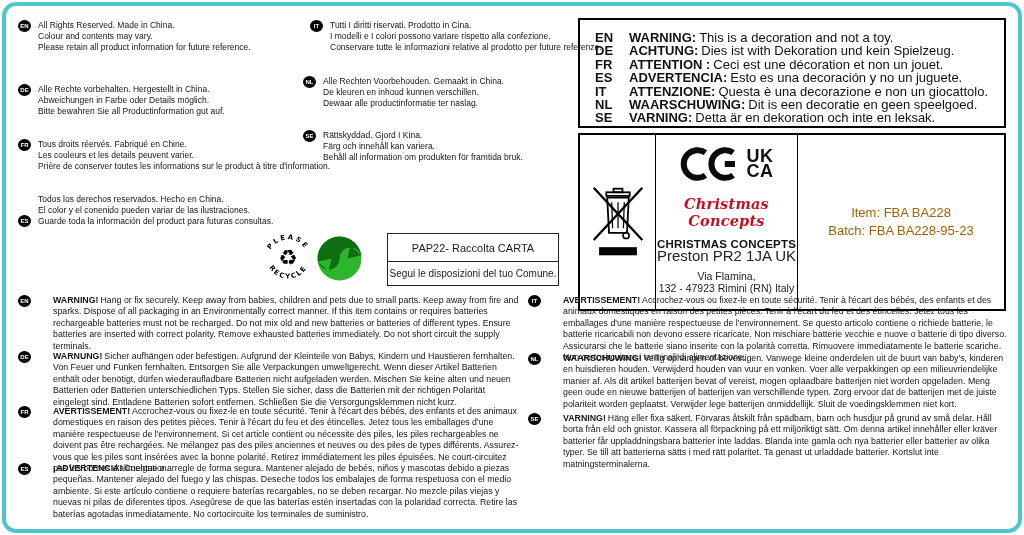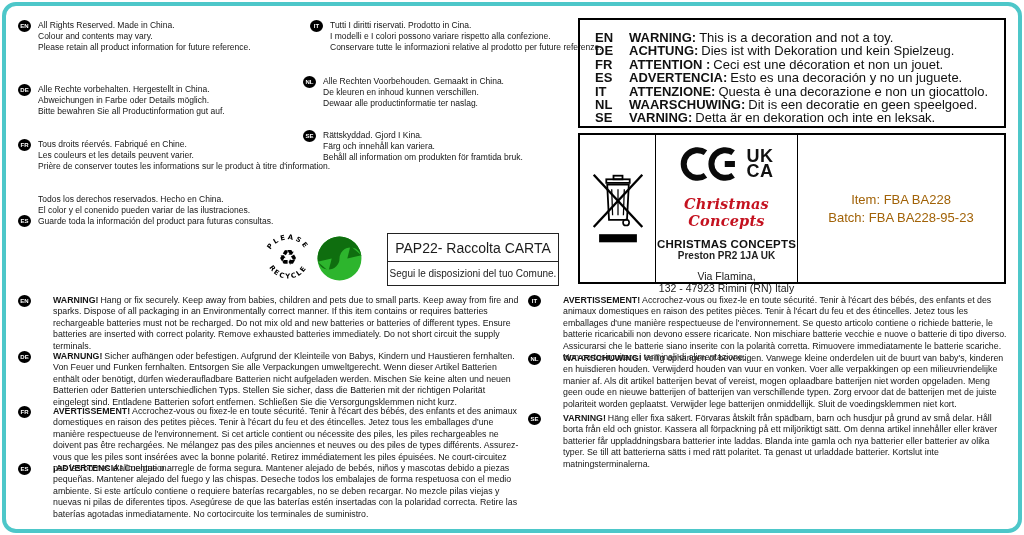--- a/index.html
+++ b/index.html
@@ -11,36 +11,36 @@
   .badge{flex:0 0 auto;width:13px;height:12px;border-radius:50%;background:#000;color:#fff;
     font-size:6px;font-weight:bold;display:flex;align-items:center;justify-content:center;letter-spacing:0;}
   .itext{font-size:8.5px;line-height:11px;white-space:pre;color:#151515;}
   
   .wbox{left:578px;top:18px;width:428px;height:110px;border:2px solid #000;box-sizing:border-box;
     padding:11px 8px 0 15px;}
   .wrow{font-size:13px;line-height:13.4px;white-space:nowrap;}
   .wcode{display:inline-block;width:34px;font-weight:bold;}
   .wword{font-weight:bold;margin-right:3px;}
   
-  .cbox{left:578px;top:133px;width:428px;height:151px;border:2px solid #000;box-sizing:border-box;display:flex;}
+  .cbox{left:578px;top:133px;width:428px;height:178px;border:2px solid #000;box-sizing:border-box;display:flex;}
   .cell1{flex:0 0 75px;border-right:1.5px solid #000;display:flex;align-items:center;justify-content:center;}
   .cell2{flex:0 0 142px;border-right:1.5px solid #000;text-align:center;padding-top:9px;box-sizing:border-box;}
   .cell3{flex:1 1 auto;display:flex;flex-direction:column;align-items:center;justify-content:center;}
   .marks{display:flex;align-items:center;justify-content:center;gap:7px;height:40px;}
   .ukca{font-weight:bold;font-size:18px;line-height:15px;white-space:pre-line;letter-spacing:0.5px;text-align:left;}
   .script-logo{margin-top:11px;font-family:"DejaVu Serif",serif;font-weight:bold;font-style:italic;
     font-size:14.5px;color:#c41220;letter-spacing:0.2px;}
   .brand{margin-top:9px;font-size:11.5px;font-weight:bold;letter-spacing:0.2px;}
-  .addr{font-size:10px;line-height:12.5px;color:#222;font-weight:bold;}
+  .addr{font-size:15px;line-height:12.5px;color:#222;}
   .addr2{margin-top:7px;font-size:10.5px;line-height:12.5px;color:#222;white-space:pre-line;}
   .itemline{font-size:13px;line-height:18px;color:#a16207;}
   
   .papbox{left:387px;top:233px;width:172px;border:1.5px solid #222;box-sizing:border-box;}
   .paprow1{height:27px;border-bottom:1.5px solid #222;display:flex;align-items:center;justify-content:center;
-    font-size:14px;color:#1c1c1c;}
+    font-size:11px;color:#1c1c1c;}
   .paprow2{height:23px;display:flex;align-items:center;justify-content:center;font-size:10px;color:#1c1c1c;}
   
   .bw{display:flex;align-items:flex-start;gap:22px;}
   .btext{font-size:8.8px;line-height:11.4px;color:#151515;}
   .bword{font-weight:bold;margin-right:2px;}
   svg text{font-family:"DejaVu Sans",sans-serif;}
 </style>
 </head>
 <body>
 

